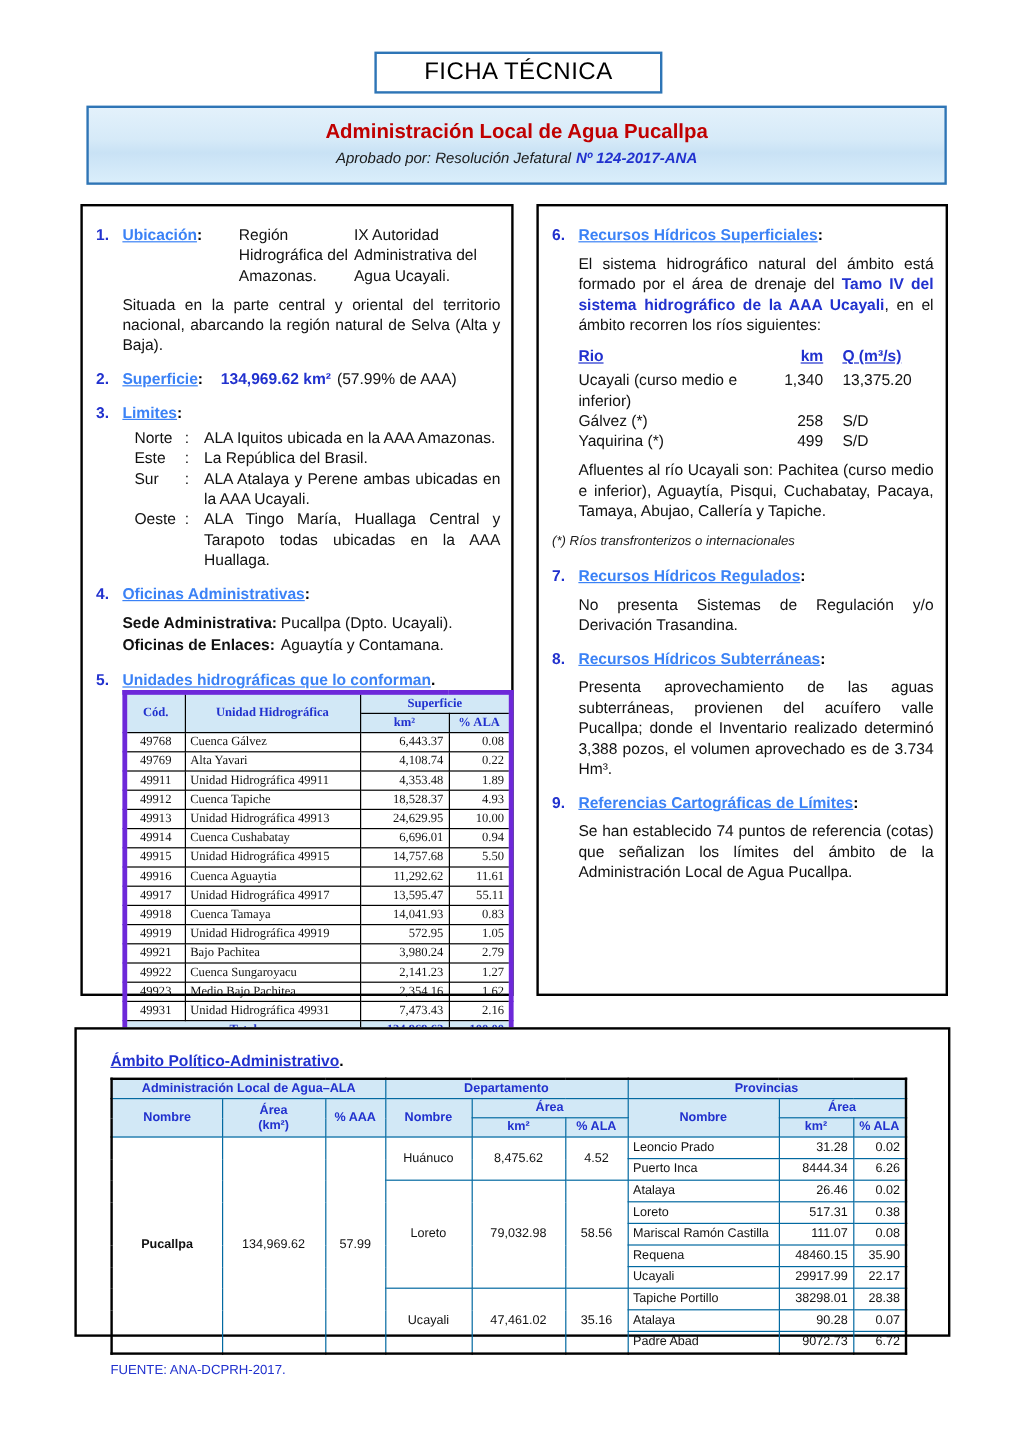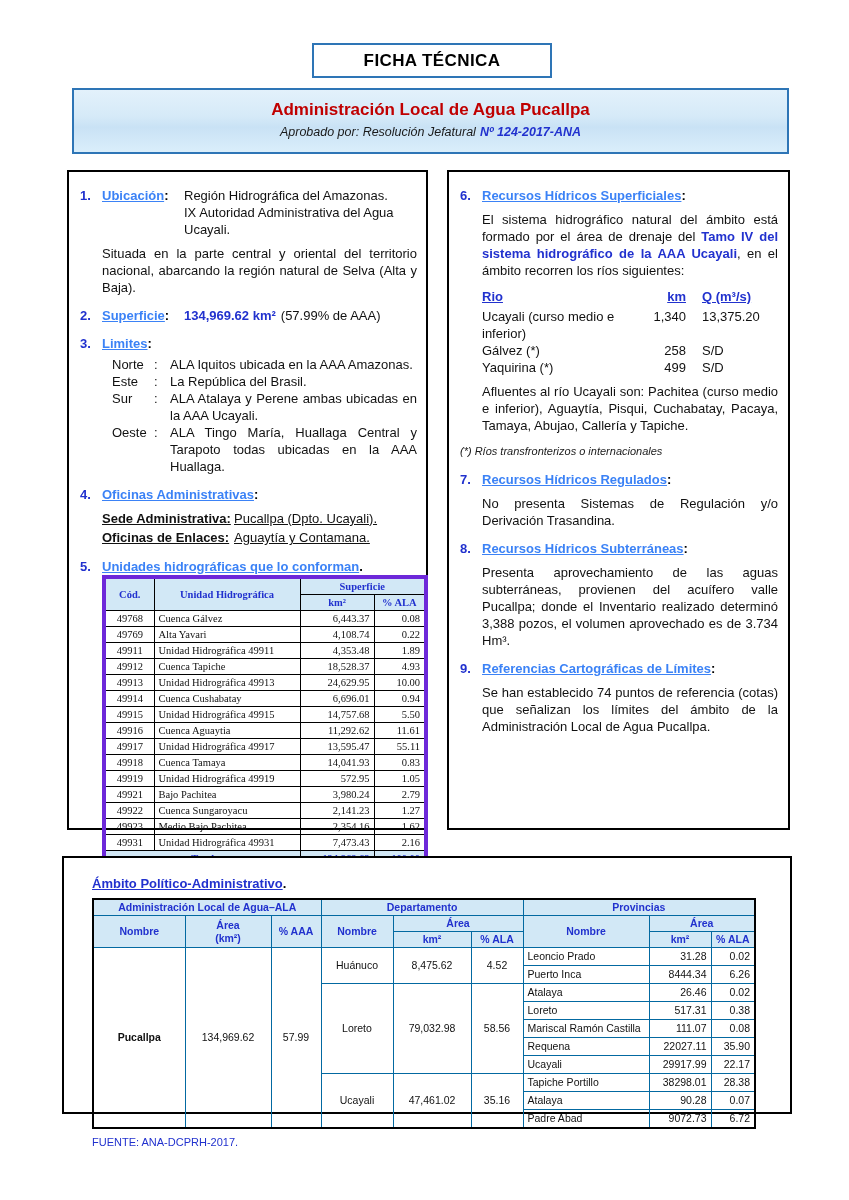--- a/index.html
+++ b/index.html
@@ -2,21 +2,21 @@
 <html><head>
 <meta charset="utf-8">
 <style>
   html,body{margin:0;padding:0;background:#ffffff;}
   .page{position:relative;width:849px;height:1200px;background:#ffffff;
         font-family:"Liberation Sans", sans-serif;color:#111;overflow:hidden;}
 
   
   .ficha-box{position:absolute;left:312px;top:43px;width:236px;height:31px;
              border:2px solid #2E75B6;background:#fff;display:flex;align-items:center;
-             justify-content:center;font-weight:bold;font-size:17px;color:#000;letter-spacing:.4px;}
+             justify-content:center;font-weight:normal;font-size:20px;color:#000;letter-spacing:.4px;}
   .header-band{position:absolute;left:72px;top:88px;width:717px;height:66px;
                border:2px solid #2E75B6;text-align:center;box-sizing:border-box;
                background:linear-gradient(180deg,#e3f1fb 0%,#d6eaf8 42%,#c9e2f5 60%,#daeefb 100%);}
   .doc-title{margin-top:10px;color:#C00000;font-weight:bold;font-size:17px;}
   .doc-subtitle{margin-top:5px;font-size:12.5px;font-style:italic;color:#1a1a1a;}
   .sub-number{color:#2131CE;font-weight:bold;margin-left:4px;}
 
   
   .panel{position:absolute;border:2px solid #000;background:#fff;box-sizing:border-box;}
   .left-panel{left:67px;top:170px;width:361px;height:660px;padding:15px 9px 0 11px;}
@@ -25,35 +25,35 @@
 
   
   .sec{margin-bottom:11px;font-size:13px;line-height:17px;}
   .sec-row{display:flex;}
   .sec-num{width:22px;flex-shrink:0;color:#2131CE;font-weight:bold;}
   .sec-title{color:#3b82f6;font-weight:bold;text-decoration:underline;}
   .sec-colon{color:#000;font-weight:bold;}
   .sec-head{flex-shrink:0;}
   .head-fixed{width:82px;}
   .para{margin:7px 0 0 22px;text-align:justify;line-height:17px;}
-  .ubi-lines{display:flex;flex-direction:column;}
+  .ubi-lines{display:flex;margin-left:15px;}
 
   
   .sup-value{color:#2131CE;font-weight:bold;}
   .sup-note{margin-left:5px;}
 
   
   .lim-list{margin:4px 0 0 32px;}
   .limite-item{display:flex;line-height:17px;}
   .lim-dir{width:42px;flex-shrink:0;}
   .lim-colon{width:16px;flex-shrink:0;}
   .lim-text{flex:1;text-align:justify;}
 
   
-  .ofi-rows{margin:6px 0 2px 22px;text-decoration:underline;}
+  .ofi-rows{margin:6px 0 2px 22px;}
   .ofi-row{display:flex;line-height:19px;}
   .ofi-label{width:132px;flex-shrink:0;font-weight:bold;}
 
   
   .uni-table{margin:0 0 0 22px;border-collapse:collapse;border:4px solid #6d28d9;
              font-size:10.5px;width:322px;table-layout:fixed;font-family:Liberation Serif, serif;}
   .uni-table th,.uni-table td{border:1px solid #000;padding:1px 4px;line-height:13px;}
   .uni-table th{background:#D2E8F6;color:#2131CE;font-weight:bold;text-align:center;}
   .td-cod{text-align:center;}
   .td-unidad{text-align:left;}
@@ -432,21 +432,21 @@
             <td class="prov-num">517.31</td>
             <td class="prov-num">0.38</td>
           </tr>
           <tr>
             <td class="prov-nombre">Mariscal Ramón Castilla</td>
             <td class="prov-num">111.07</td>
             <td class="prov-num">0.08</td>
           </tr>
           <tr>
             <td class="prov-nombre">Requena</td>
-            <td class="prov-num">22027.11</td>
+            <td class="prov-num">48460.15</td>
             <td class="prov-num">35.90</td>
           </tr>
           <tr>
             <td class="prov-nombre">Ucayali</td>
             <td class="prov-num">29917.99</td>
             <td class="prov-num">22.17</td>
           </tr>
           <tr>
             <td class="dep-cell" rowspan="3">Ucayali</td>
             <td class="dep-cell" rowspan="3">47,461.02</td>

